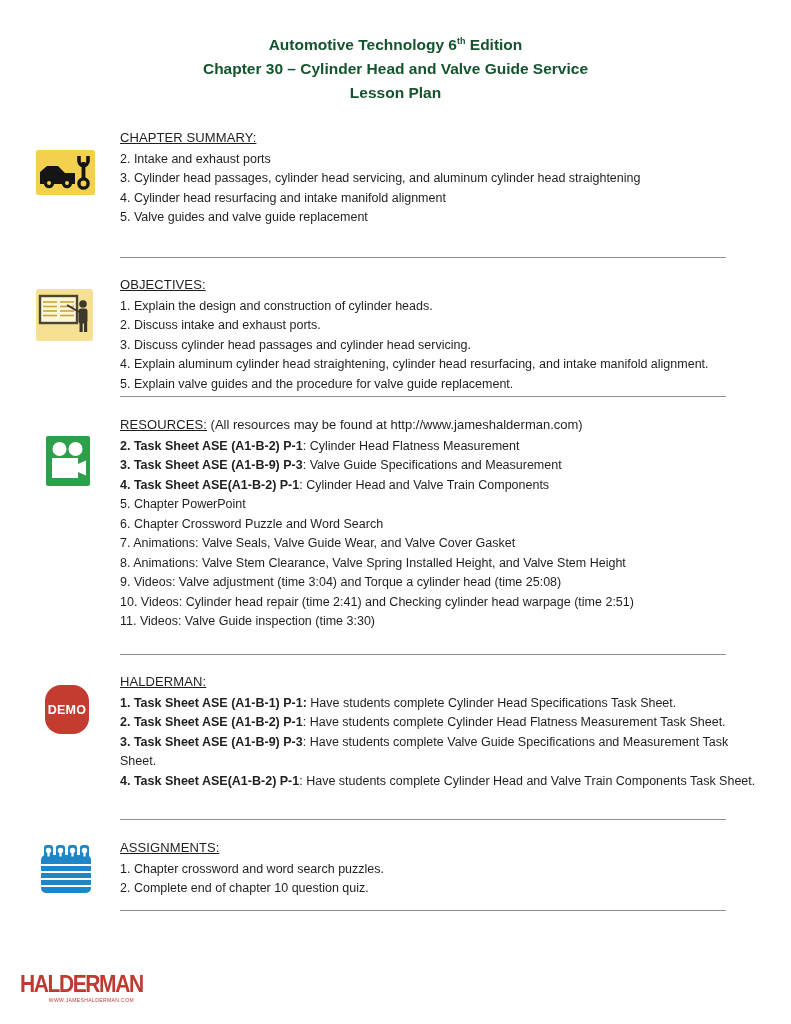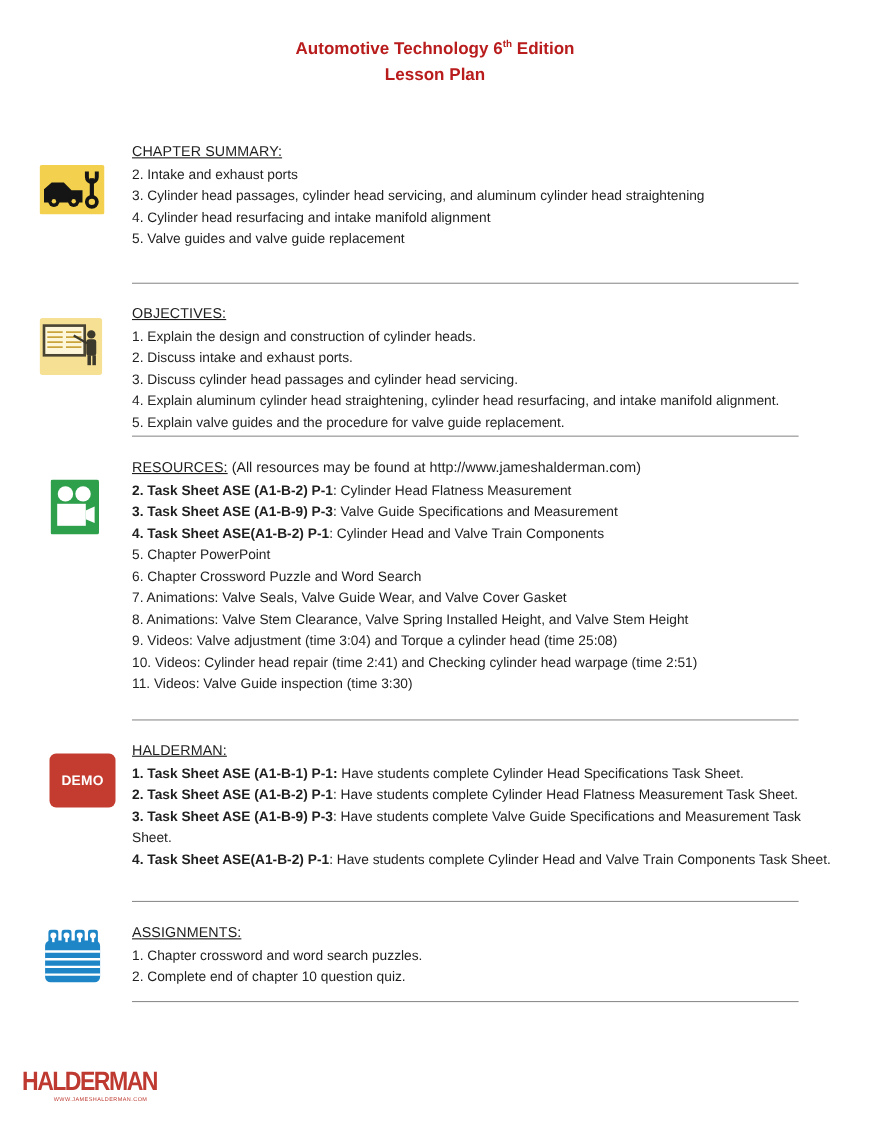--- a/index.html
+++ b/index.html
@@ -2,44 +2,45 @@
 <html><head>
 <meta charset="utf-8">
 <style>
   html,body{margin:0;padding:0;background:#e9e9e9;}
   .page{
     position:relative;width:791px;height:1024px;background:#ffffff;
     font-family:"Liberation Sans",sans-serif;color:#1f1f1f;overflow:hidden;
     margin:0 auto;box-shadow:0 0 4px rgba(0,0,0,.2);
   }
   .title-block{position:absolute;top:33px;left:0;width:100%;text-align:center;
-    font-weight:bold;font-size:15.5px;line-height:24px;color:#b91c1c;}
+    font-weight:bold;font-size:15.5px;line-height:24px;color:#14532d;}
   .title-block sup{font-size:9px;vertical-align:super;line-height:0;}
   .content{position:absolute;left:120px;width:645px;font-size:12.5px;line-height:19.5px;}
   .h{font-size:13px;margin-bottom:2px;}
   .hu{font-weight:normal;text-decoration:underline;letter-spacing:.1px;}
   .hn{font-weight:normal;margin-top:24px;}
   .item .b{font-weight:bold;}
   .rule{position:absolute;left:120px;width:606px;border-top:1.6px solid #8e8e8e;height:0;}
   .icon{position:absolute;}
-  .demo-box{width:60px;height:49px;background:#c43c30;border-radius:6px;color:#fff;
+  .demo-box{width:44px;height:49px;background:#c43c30;border-radius:16px;color:#fff;
     display:flex;align-items:center;justify-content:center;font-weight:bold;font-size:12.5px;
     letter-spacing:.2px;font-family:"Liberation Sans",sans-serif;}
   .logo{position:absolute;left:20px;top:972px;width:114px;text-align:right;}
   .logo-name{font-weight:bold;font-size:21px;color:#be3a31;letter-spacing:-1.4px;
     transform:scaleY(1.15);transform-origin:center;white-space:nowrap;}
   .logo-url{font-size:5px;color:#be3a31;letter-spacing:.4px;margin-top:1px;white-space:nowrap;}
 </style>
 </head>
 <body>
 
 <div class="page">
 
   <div class="title-block">
     <div><span>Automotive Technology 6</span><sup>th</sup><span> Edition</span></div>
+    <div>Chapter 30 – Cylinder Head and Valve Guide Service</div>
     <div>Lesson Plan</div>
   </div>
 
   <div class="icon" style="left:36px;top:150px">
     <svg width="59" height="45" viewBox="0 0 59 45">
       <rect x="0" y="0" width="59" height="45" rx="2" fill="#f3d14e"></rect>
       <path d="M4 22 l7 -6 h11 l7 7 h10 v11 h-35 z" fill="#151515"></path>
       <circle cx="13" cy="33" r="5.2" fill="#151515"></circle>
       <circle cx="13" cy="33" r="2" fill="#f3d14e"></circle>
       <circle cx="31" cy="33" r="5.2" fill="#151515"></circle>

